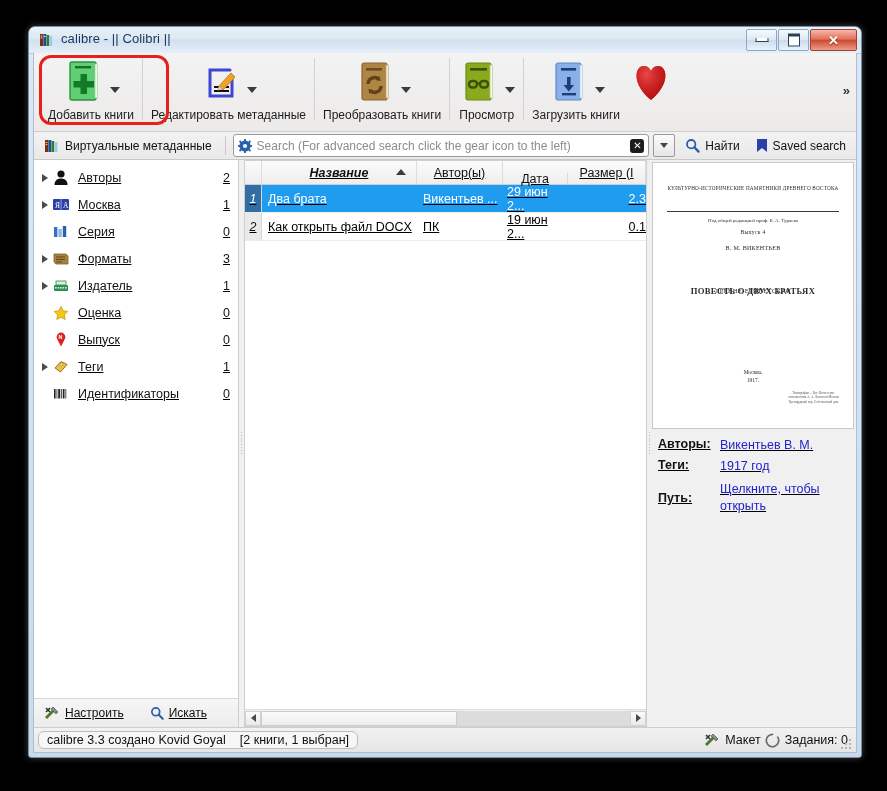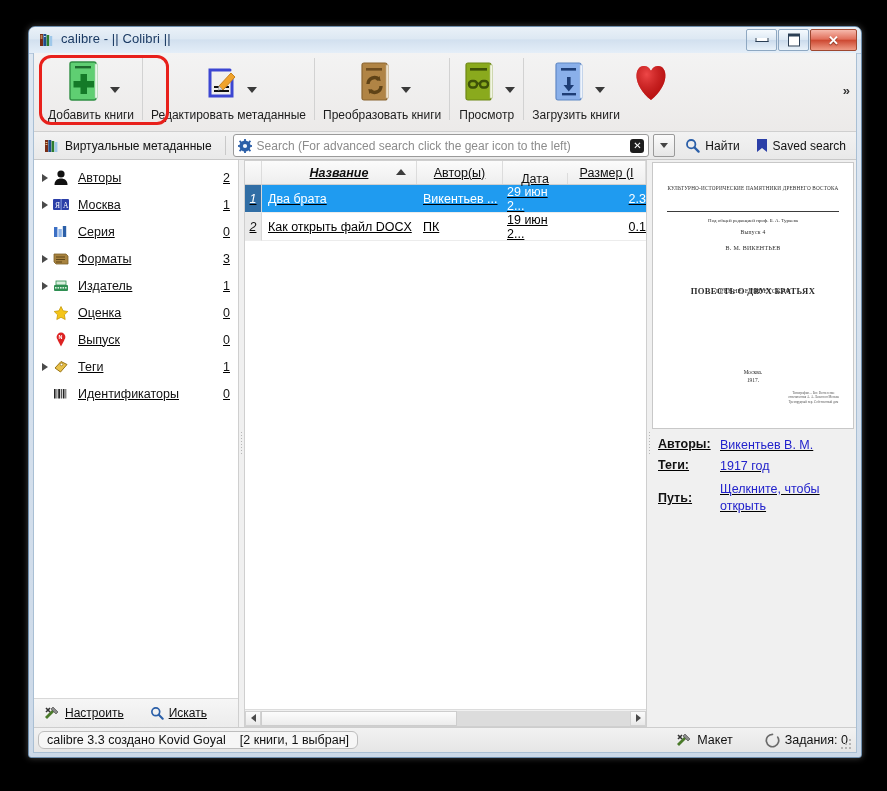--- a/index.html
+++ b/index.html
@@ -193,21 +193,21 @@
   
   #status{
     height:24px;flex:0 0 24px;display:flex;align-items:center;justify-content:space-between;
     background:linear-gradient(to bottom,#f2f2f2,#e6e6e6);border-top:1px solid #cdcdcd;padding:0 8px;
   }
   #status-left{
     display:flex;align-items:center;font-size:12.5px;color:#111;
     border:1px solid #bdbdbd;background:#f6f6f6;border-radius:6px;padding:1px 8px;margin-left:-4px;
     gap:14px;
   }
-  #status-right{display:flex;align-items:center;gap:32px;}
+  #status-right{display:flex;align-items:center;gap:4px;}
   .sritem{display:flex;align-items:center;gap:5px;font-size:12.5px;color:#111;}
   .grip-dots{
     position:absolute;right:3px;bottom:3px;width:12px;height:12px;
     background:
       radial-gradient(circle 1px at 9px 3px,#b4b4b4 99%,transparent) ,
       radial-gradient(circle 1px at 5px 7px,#b4b4b4 99%,transparent),
       radial-gradient(circle 1px at 9px 7px,#b4b4b4 99%,transparent),
       radial-gradient(circle 1px at 1px 11px,#b4b4b4 99%,transparent),
       radial-gradient(circle 1px at 5px 11px,#b4b4b4 99%,transparent),
       radial-gradient(circle 1px at 9px 11px,#b4b4b4 99%,transparent);

